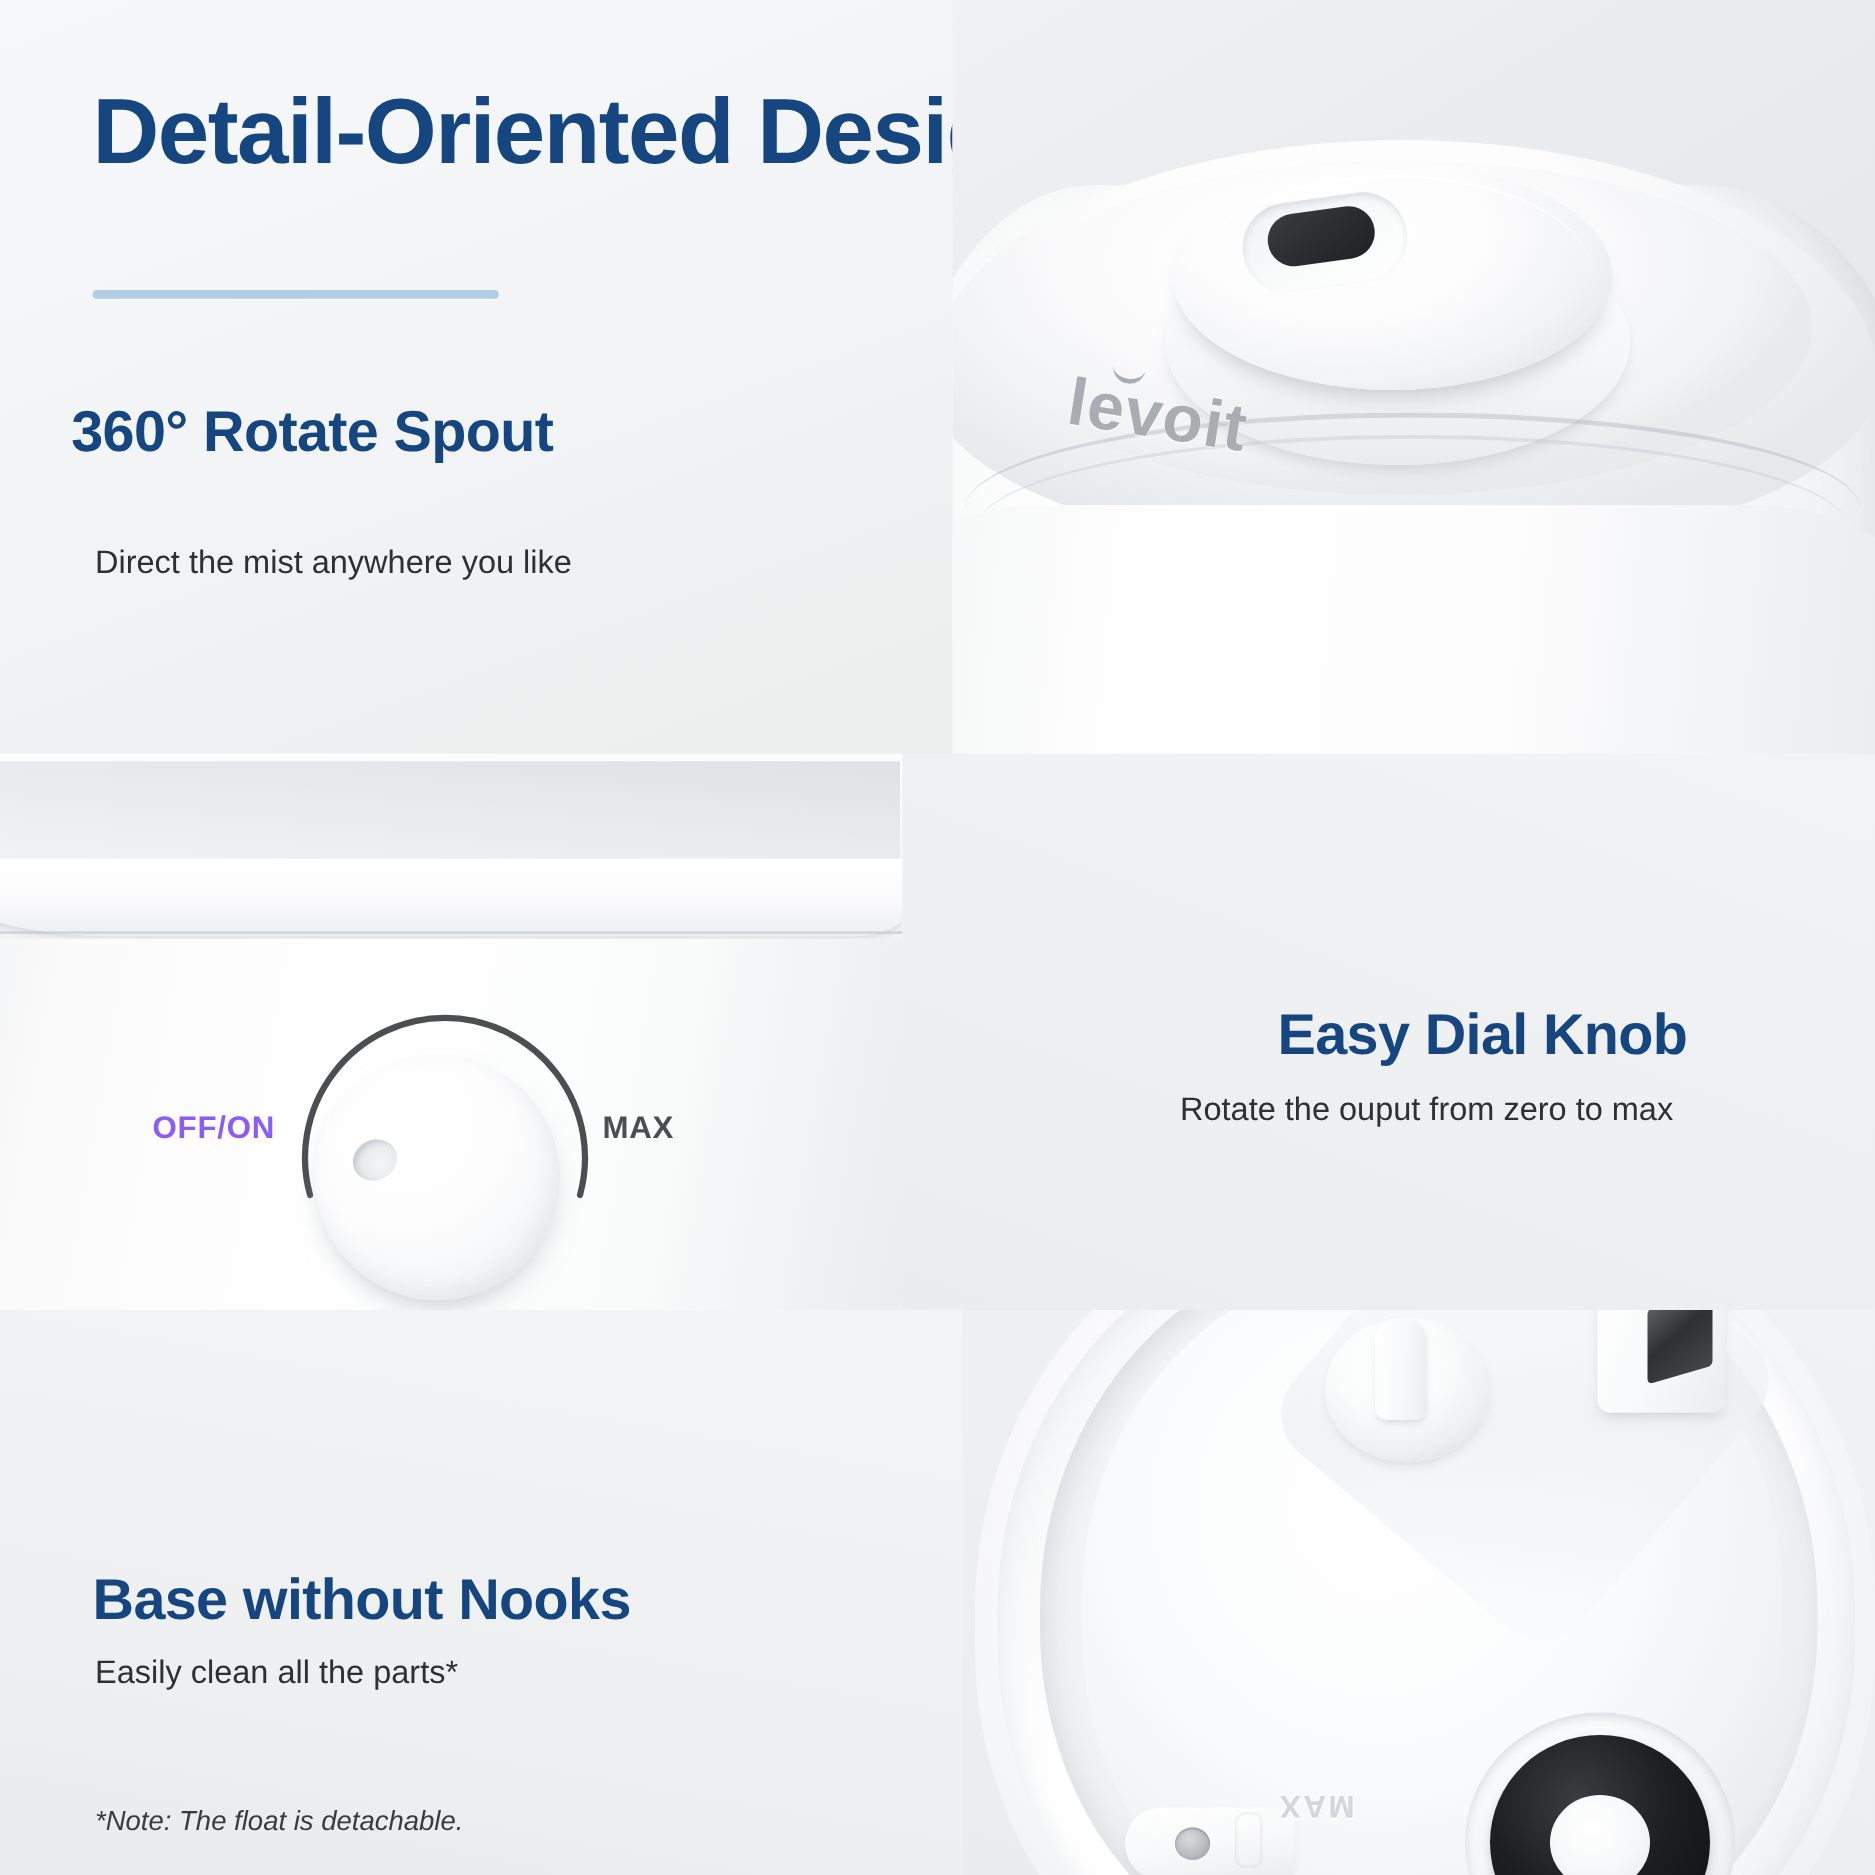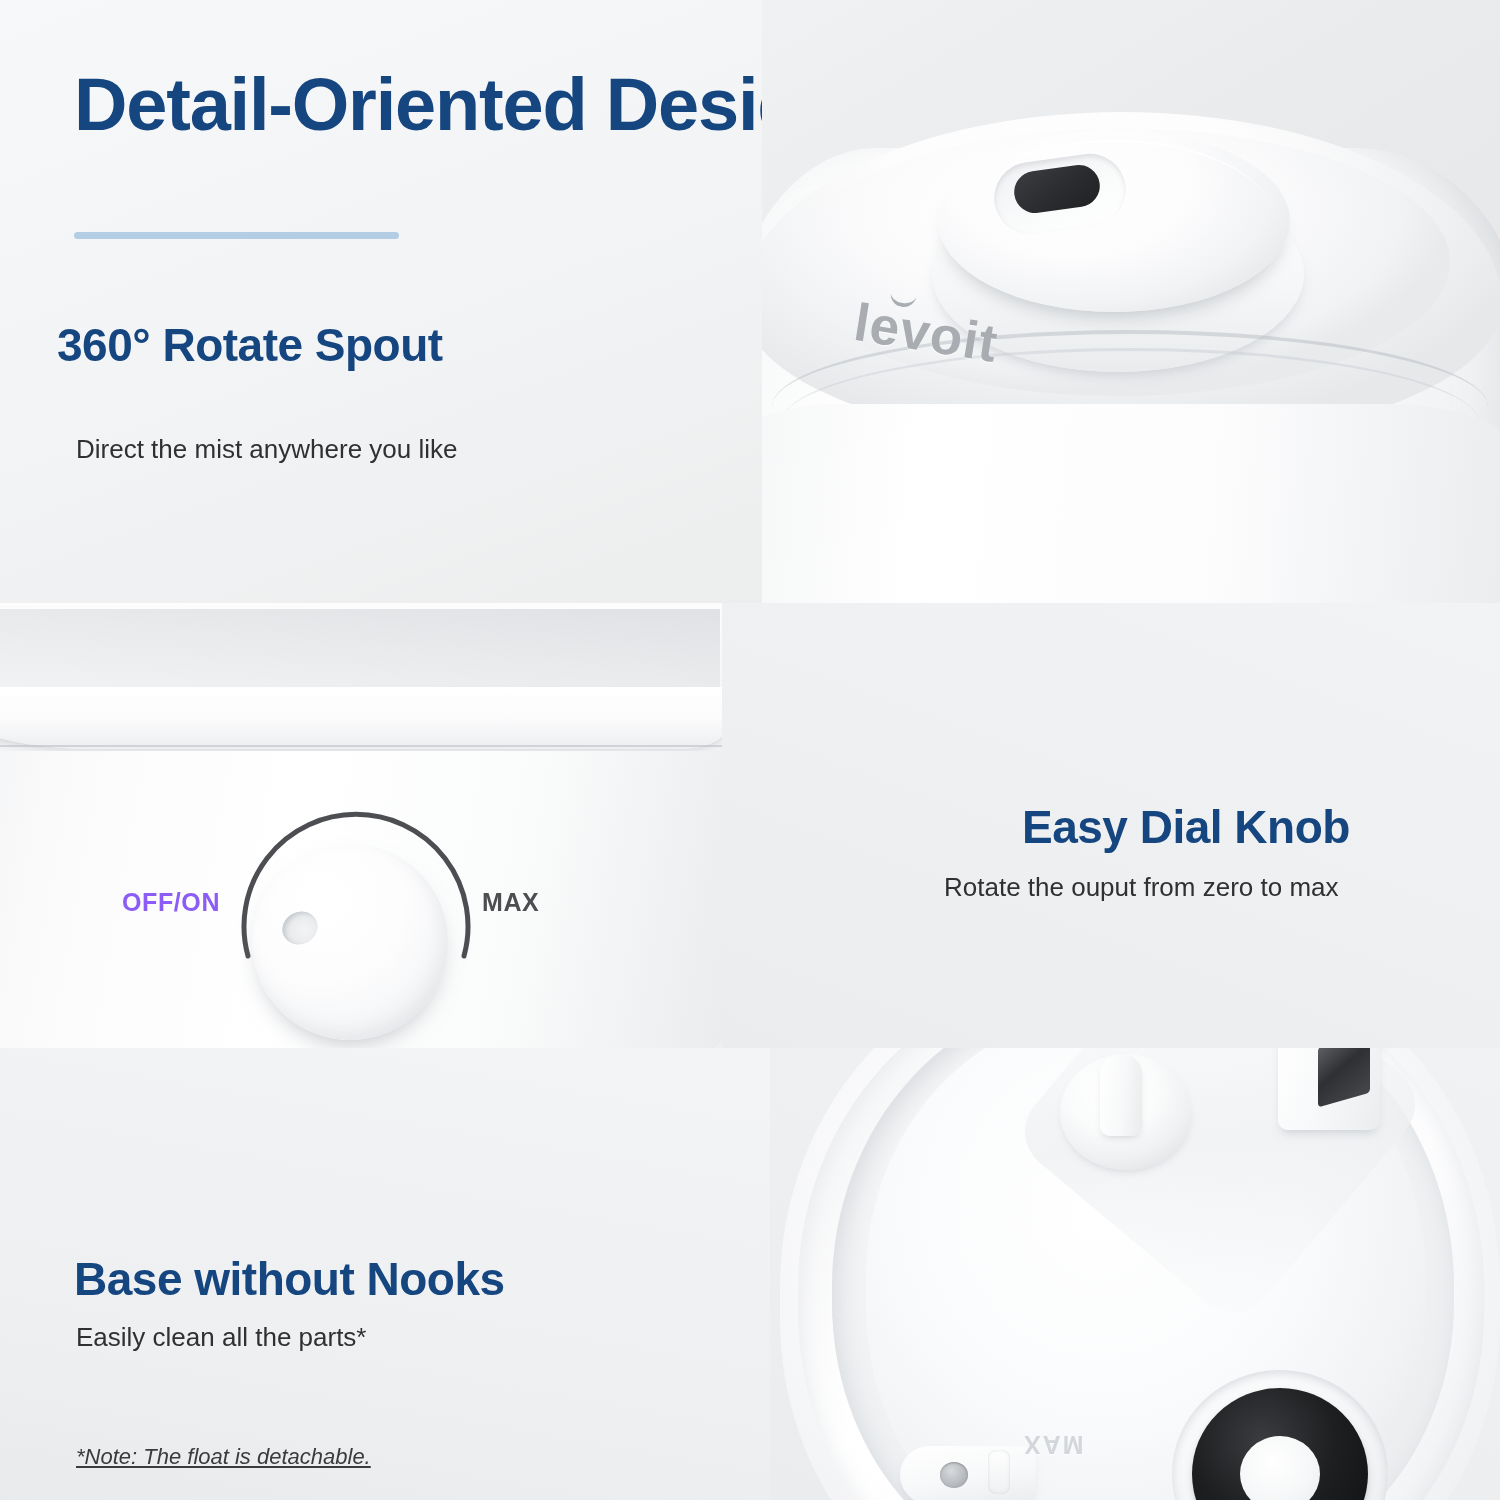--- a/index.html
+++ b/index.html
@@ -88,21 +88,20 @@
   #dial-sub    { left: 944px;  top: 872px; }
   #base-head   { left: 74px;  top: 1252px; }
   #base-sub    { left: 76px;  top: 1322px; }
   #footnote {
     position: absolute;
     left: 76px; top: 1444px;
     font-size: 22px;
     font-style: italic;
     color: #3a3b3d;
     white-space: nowrap;
-    text-decoration: underline;
   }
 
   
   #spout-body {
     position: absolute;
     left: -35px; top: 148px;
     width: 800px; height: 560px;
     background: linear-gradient(100deg, #f6f7f8 0%, #ffffff 22%, #fdfdfd 60%, #eceef0 100%);
     border-radius: 150px 170px 60px 60px / 210px 200px 40px 40px;
     box-shadow: inset -40px 0 70px -40px rgba(150,155,162,0.45);

